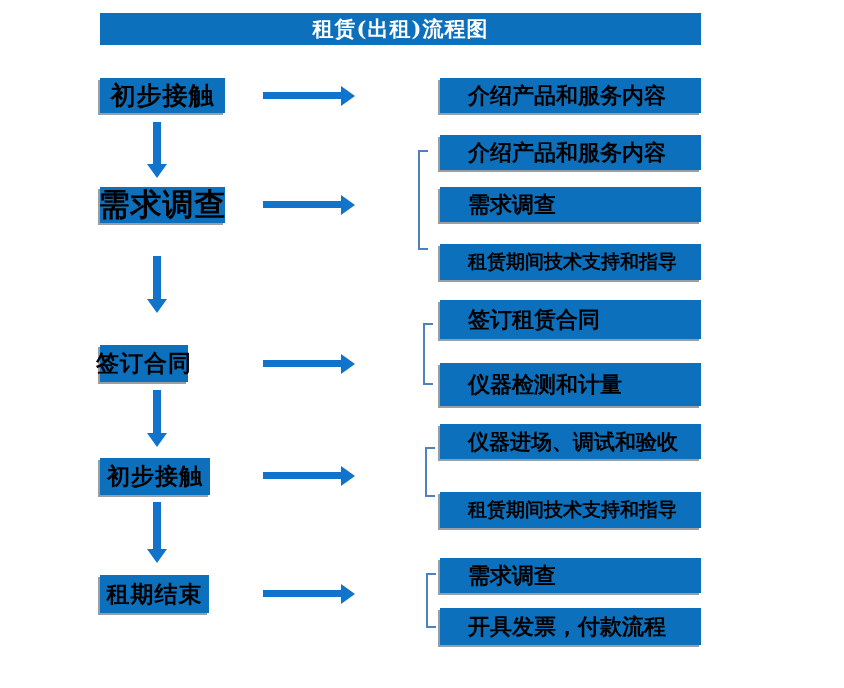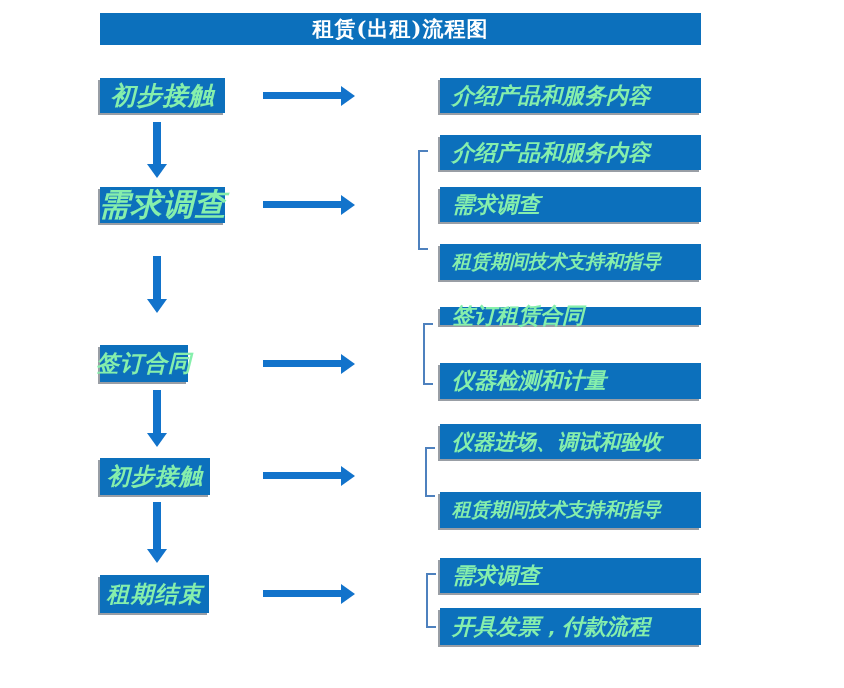--- a/index.html
+++ b/index.html
@@ -24,37 +24,36 @@
     font-weight: bold;
     font-size: 21px;
     display: flex;
     align-items: center;
     justify-content: center;
     letter-spacing: 1px;
   }
   .box {
     position: absolute;
     background: var(--primary);
-    color: #86efac;
+    color: #000000;
     font-weight: bold;
     display: flex;
     align-items: center;
     box-shadow: -2px 2px 0 rgba(28, 40, 56, 0.45);
     white-space: nowrap;
     box-sizing: border-box;
-    font-style: italic;
   }
   .step {
     justify-content: center;
     letter-spacing: 1px;
   }
   .detail {
     left: 440px;
     width: 261px;
-    padding-left: 12px;
+    padding-left: 28px;
     font-size: 22px;
   }
   .h-arrow {
     position: absolute;
     height: 7px;
     background: var(--arrow);
   }
   .h-arrow::after {
     content: "";
     position: absolute;
@@ -98,22 +97,22 @@
   <div class="box step" style="left:100px;top:78px;width:125px;height:35px;font-size:25px">初步接触</div>
   <div class="box step" style="left:100px;top:187px;width:125px;height:36px;font-size:31px">需求调查</div>
   <div class="box step" style="left:100px;top:345px;width:88px;height:37px;font-size:23px">签订合同</div>
   <div class="box step" style="left:100px;top:458px;width:110px;height:37px;font-size:23px">初步接触</div>
   <div class="box step" style="left:100px;top:575px;width:109px;height:38px;font-size:23px">租期结束</div>
 
   <div class="box detail" style="top:78px;height:35px">介绍产品和服务内容</div>
   <div class="box detail" style="top:135px;height:35px">介绍产品和服务内容</div>
   <div class="box detail" style="top:187px;height:35px">需求调查</div>
   <div class="box detail" style="top:244px;height:36px;font-size:19px">租赁期间技术支持和指导</div>
-  <div class="box detail" style="top:307px;height:18px">签订租赁合同</div>
-  <div class="box detail" style="top:363px;height:36px">仪器检测和计量</div>
+  <div class="box detail" style="top:300px;height:39px">签订租赁合同</div>
+  <div class="box detail" style="top:363px;height:43px">仪器检测和计量</div>
   <div class="box detail" style="top:424px;height:35px;font-size:21px">仪器进场、调试和验收</div>
   <div class="box detail" style="top:492px;height:36px;font-size:19px">租赁期间技术支持和指导</div>
   <div class="box detail" style="top:558px;height:35px">需求调查</div>
   <div class="box detail" style="top:608px;height:37px">开具发票，付款流程</div>
 
   <div class="h-arrow" style="left:263px;top:92px;width:78px"></div>
   <div class="h-arrow" style="left:263px;top:201px;width:78px"></div>
   <div class="h-arrow" style="left:263px;top:360px;width:78px"></div>
   <div class="h-arrow" style="left:263px;top:472px;width:78px"></div>
   <div class="h-arrow" style="left:263px;top:590px;width:78px"></div>

